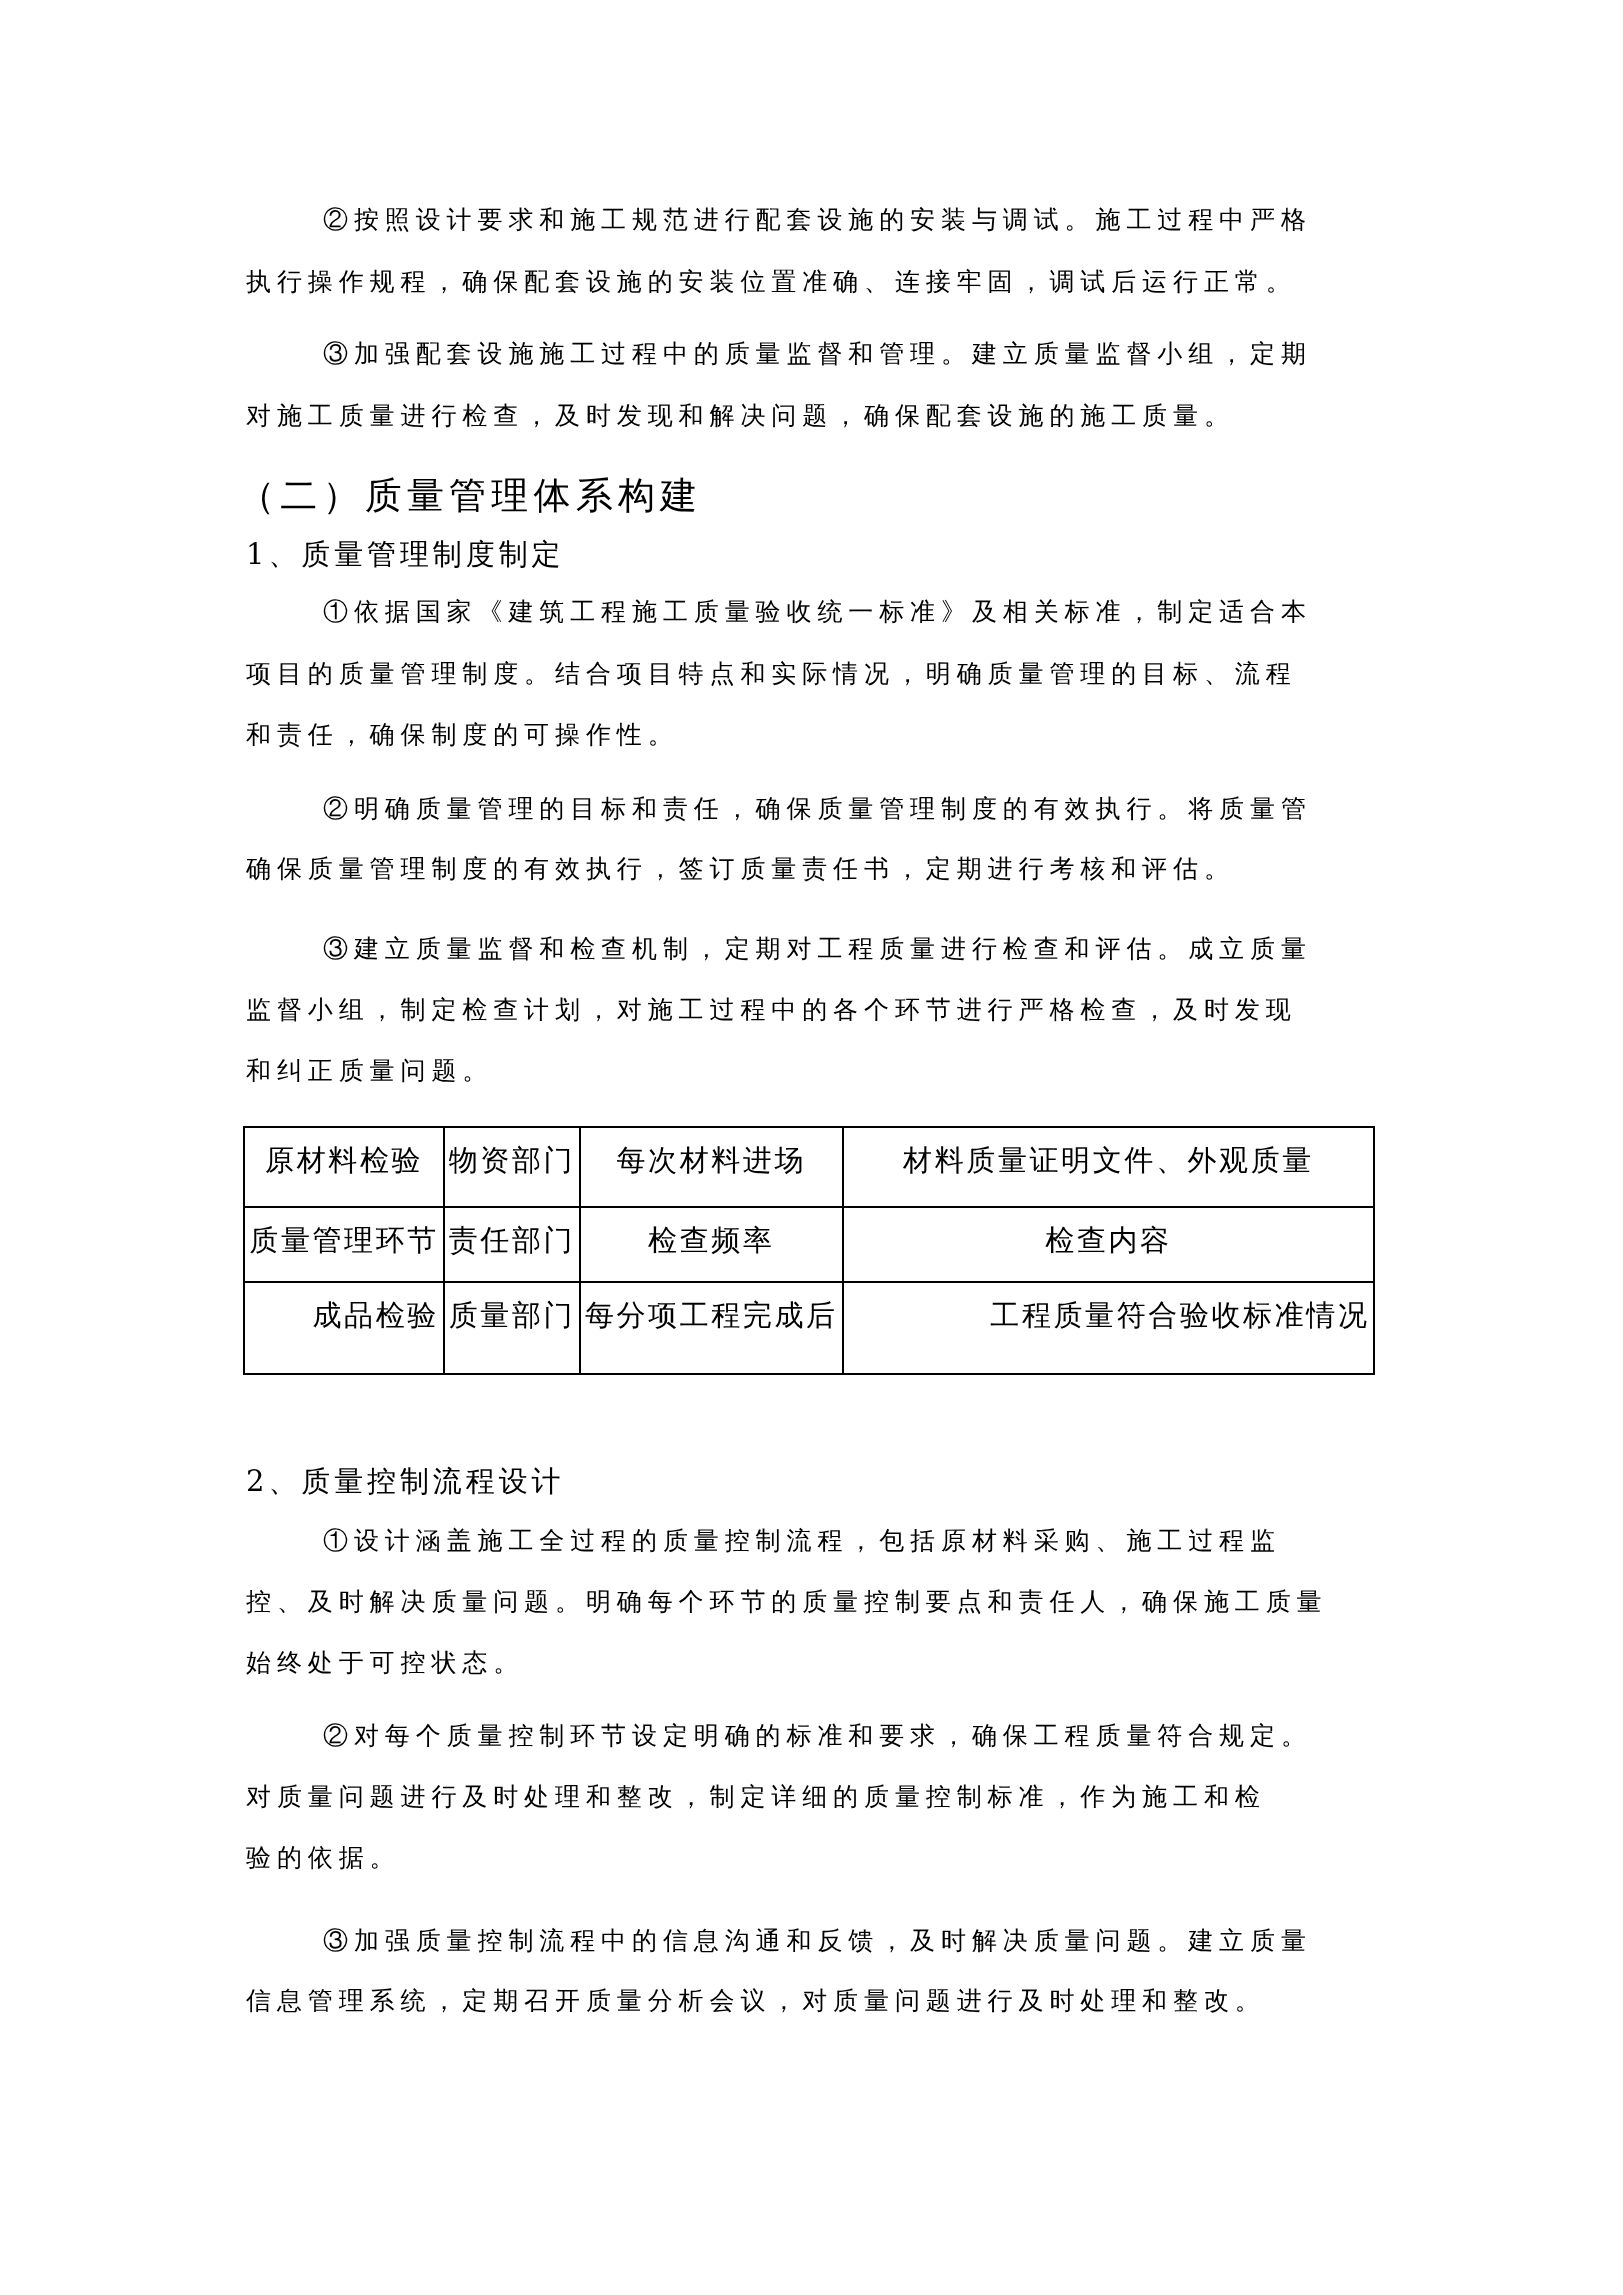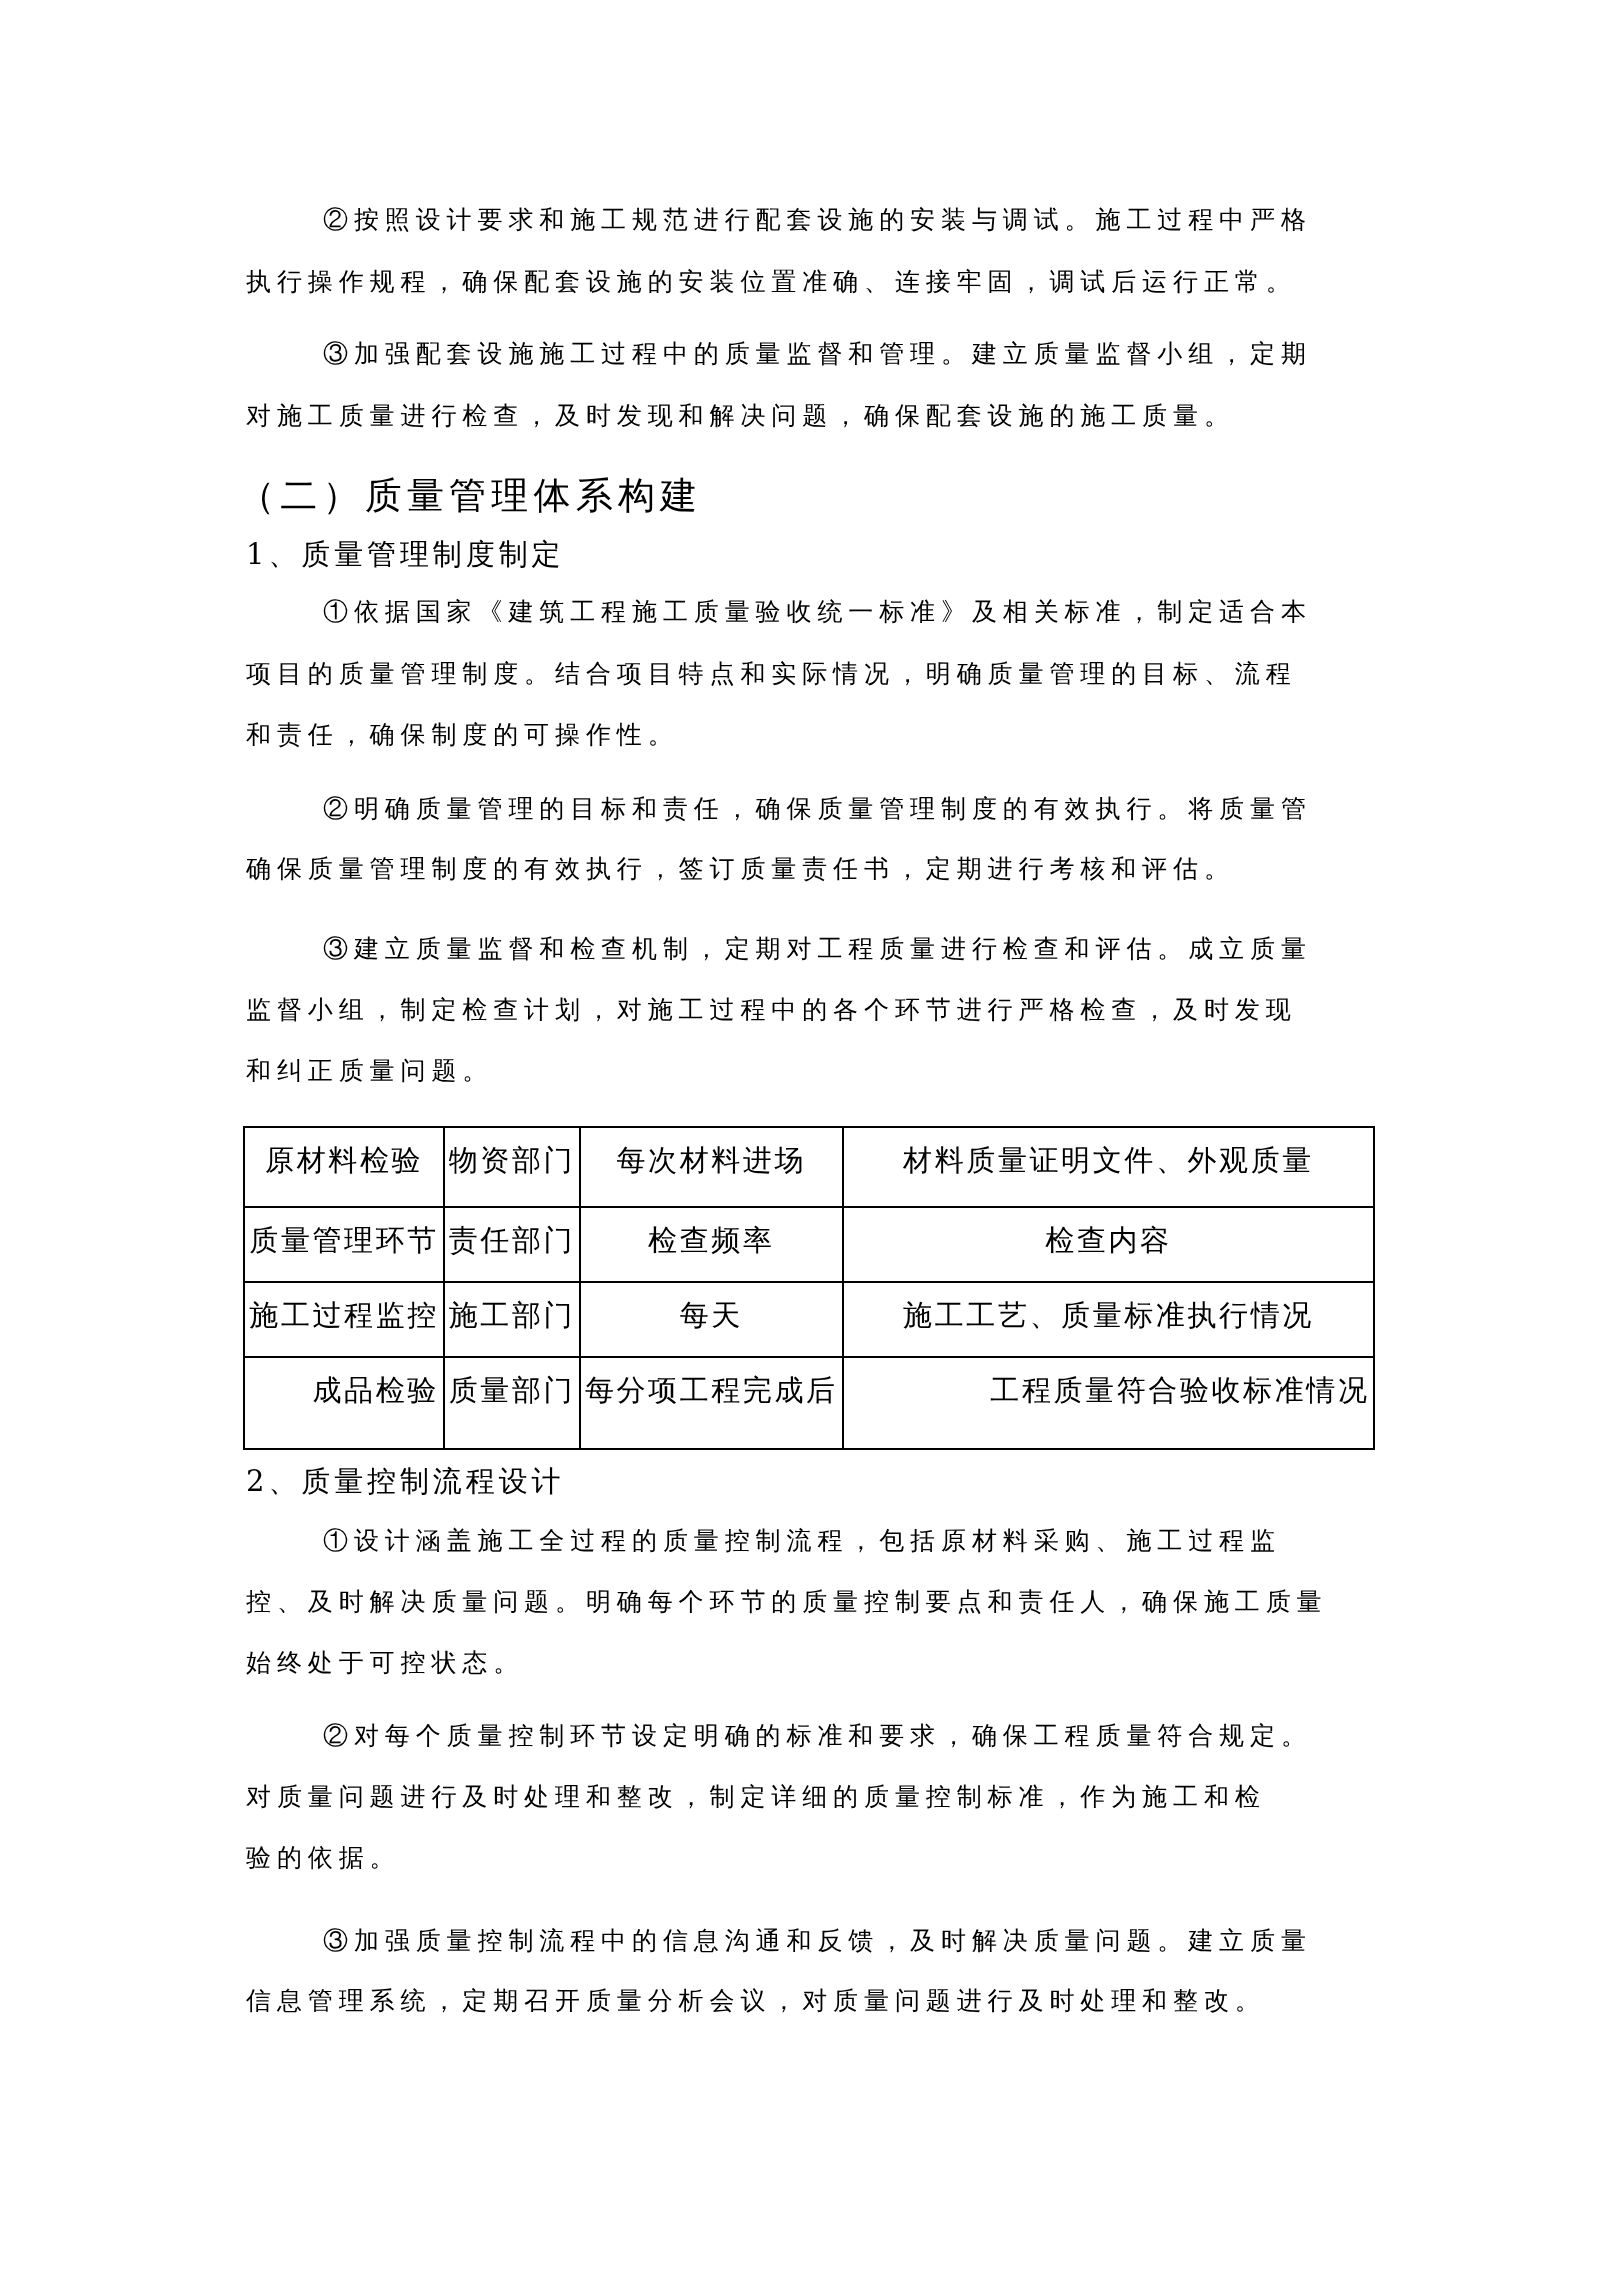--- a/index.html
+++ b/index.html
@@ -52,26 +52,20 @@
       <td>每次材料进场</td>
       <td>材料质量证明文件、外观质量</td>
     </tr>
     <tr>
       <td style="width:184px">质量管理环节</td>
       <td style="width:121px">责任部门</td>
       <td style="width:248px">检查频率</td>
       <td style="width:551px">检查内容</td>
     </tr>
     <tr>
-      <td>施工过程监控</td>
-      <td>施工部门</td>
-      <td>每天</td>
-      <td>施工工艺、质量标准执行情况</td>
-    </tr>
-    <tr>
       <td>成品检验</td>
       <td>质量部门</td>
       <td>每分项工程完成后</td>
       <td>工程质量符合验收标准情况</td>
     </tr>
   </tbody>
     </table>
 
   <div class="line h3" style="top:1462px">2、质量控制流程设计</div>
 

